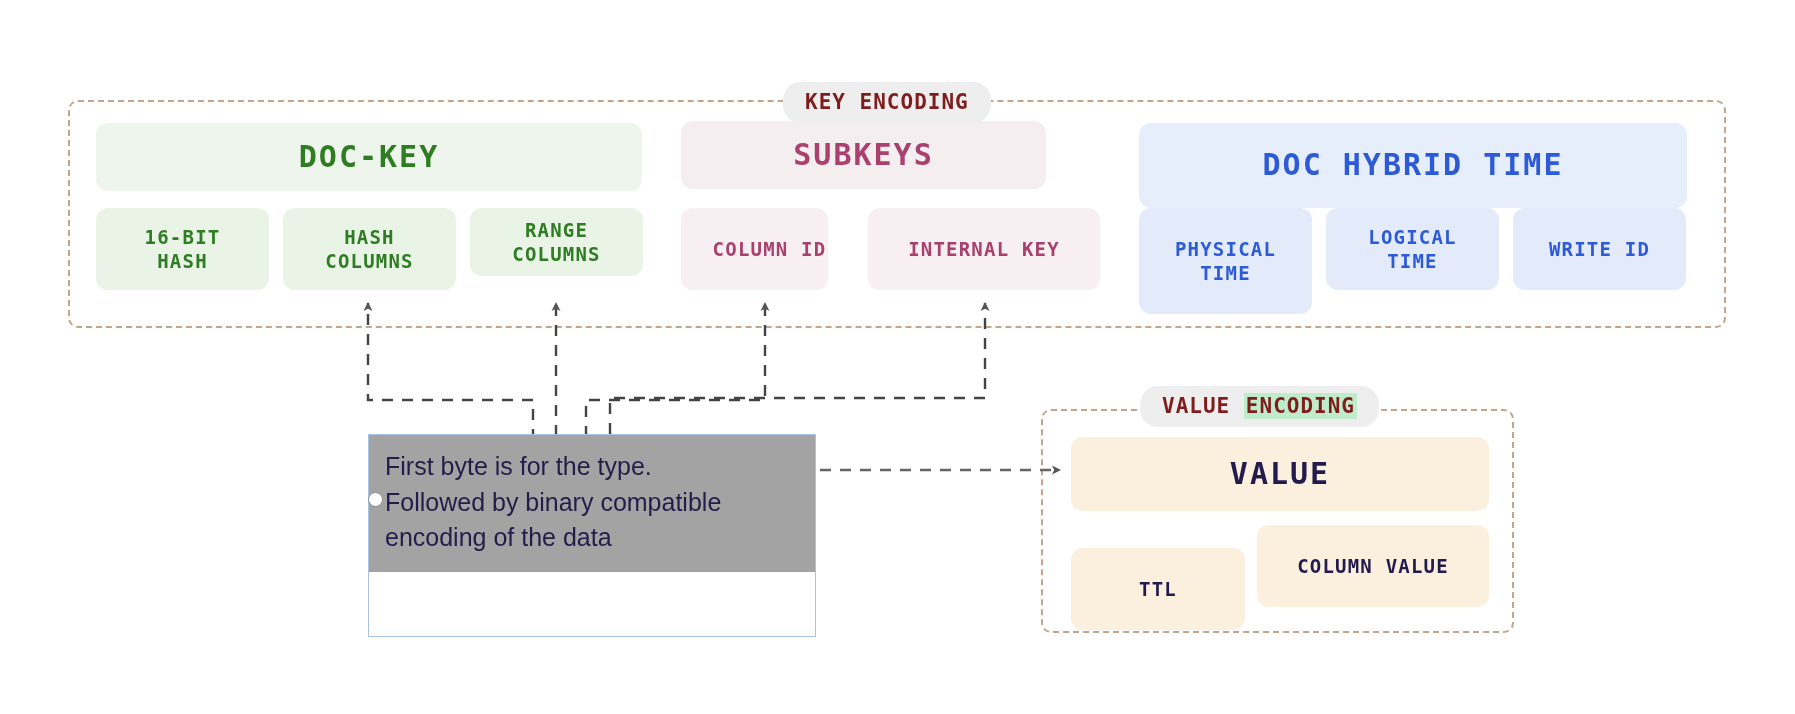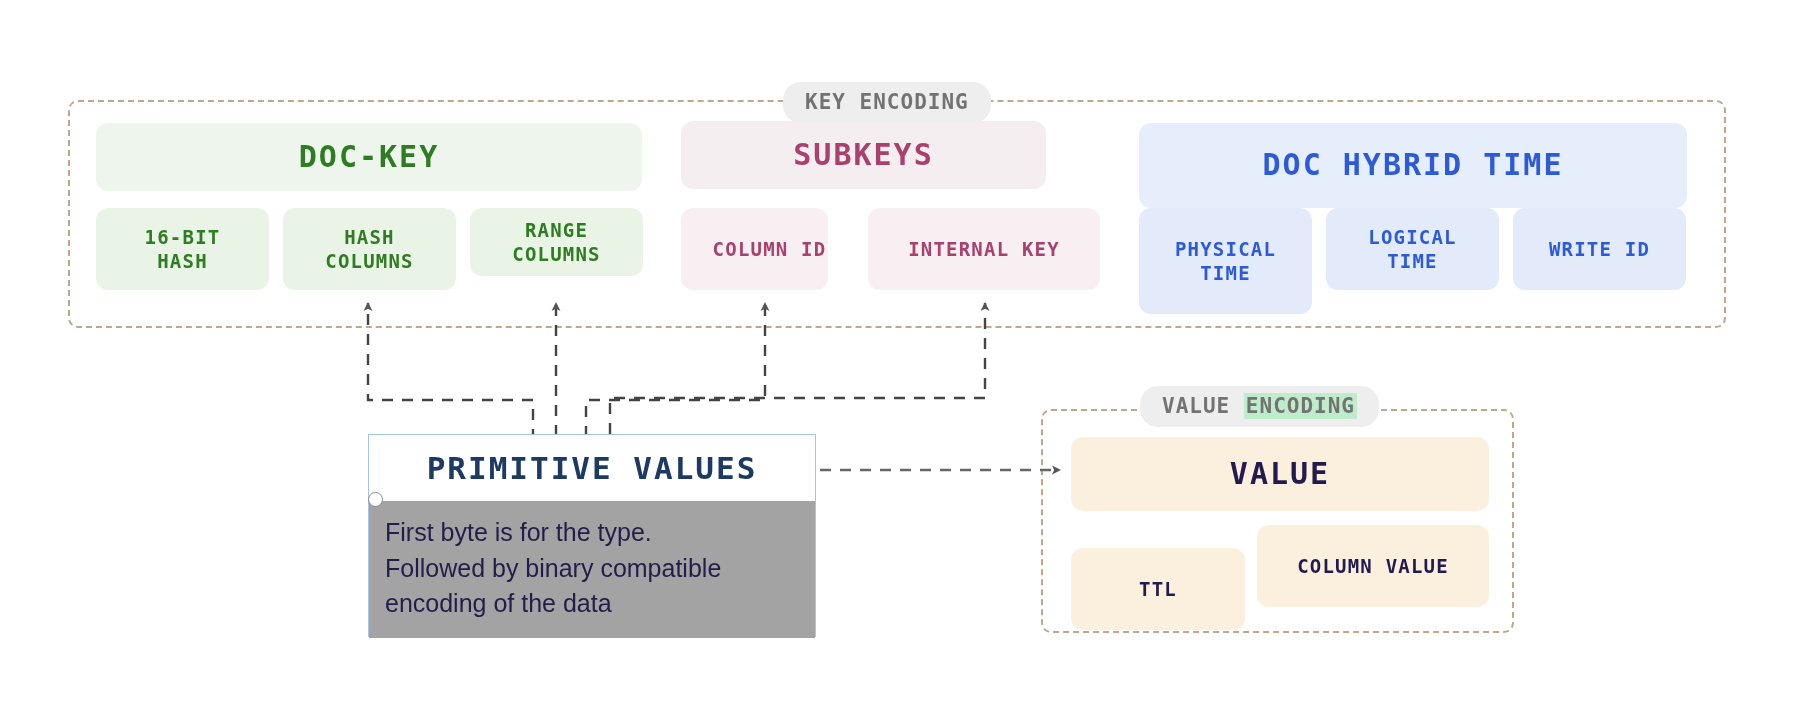--- a/index.html
+++ b/index.html
@@ -20,21 +20,21 @@
     background:transparent;
   }
   .group-title{
     position:absolute;
     background:#eeeeee;
     border-radius:18px;
     font-family:"DejaVu Sans Mono", monospace;
     font-weight:bold;
     font-size:21px;
     letter-spacing:1px;
-    color:#737373;
+    color:#7f1d1d;
     padding:8px 22px 9px 22px;
     white-space:nowrap;
     z-index:6;
   }
   .hl-green{background:#bfeccb;padding:1px 2px;}
 
   
   .cell{
     position:absolute;
     border-radius:12px;
@@ -134,21 +134,20 @@
   <div class="cell sub blue-sub blue-tx" style="left:1513px;top:208px;width:173px;height:82px;">WRITE ID</div>
 
   <div class="group-box" style="left:1041px;top:409px;width:473px;height:224px;"></div>
   <div class="group-title" style="left:1140px;top:386px;"><span>VALUE </span><span class="hl-green">ENCODING</span></div>
 
   <div class="cell hdr cream-bg cream-tx" style="left:1071px;top:437px;width:418px;height:74px;">VALUE</div>
   <div class="cell sub cream-bg cream-tx" style="left:1257px;top:525px;width:232px;height:82px;">COLUMN VALUE</div>
   <div class="cell sub cream-bg cream-tx" style="left:1071px;top:548px;width:174px;height:82px;">TTL</div>
 
   <div id="pv-box">
-    <div id="pv-title">PRIMITIVE VALUES</div>
     <div id="pv-body">First byte is for the type.
 Followed by binary compatible
 encoding of the data</div>
   </div>
   <div id="pv-handle" style="left:368px;margin-left:0;top:492px;"></div>
 
   <svg id="wires">
     <defs>
       <marker id="ah" markerWidth="11" markerHeight="11" refX="9" refY="5.5" orient="auto" markerUnits="userSpaceOnUse">
         <path d="M1,1 L10,5.5 L1,10 L3.2,5.5 Z" fill="#555555"></path>

